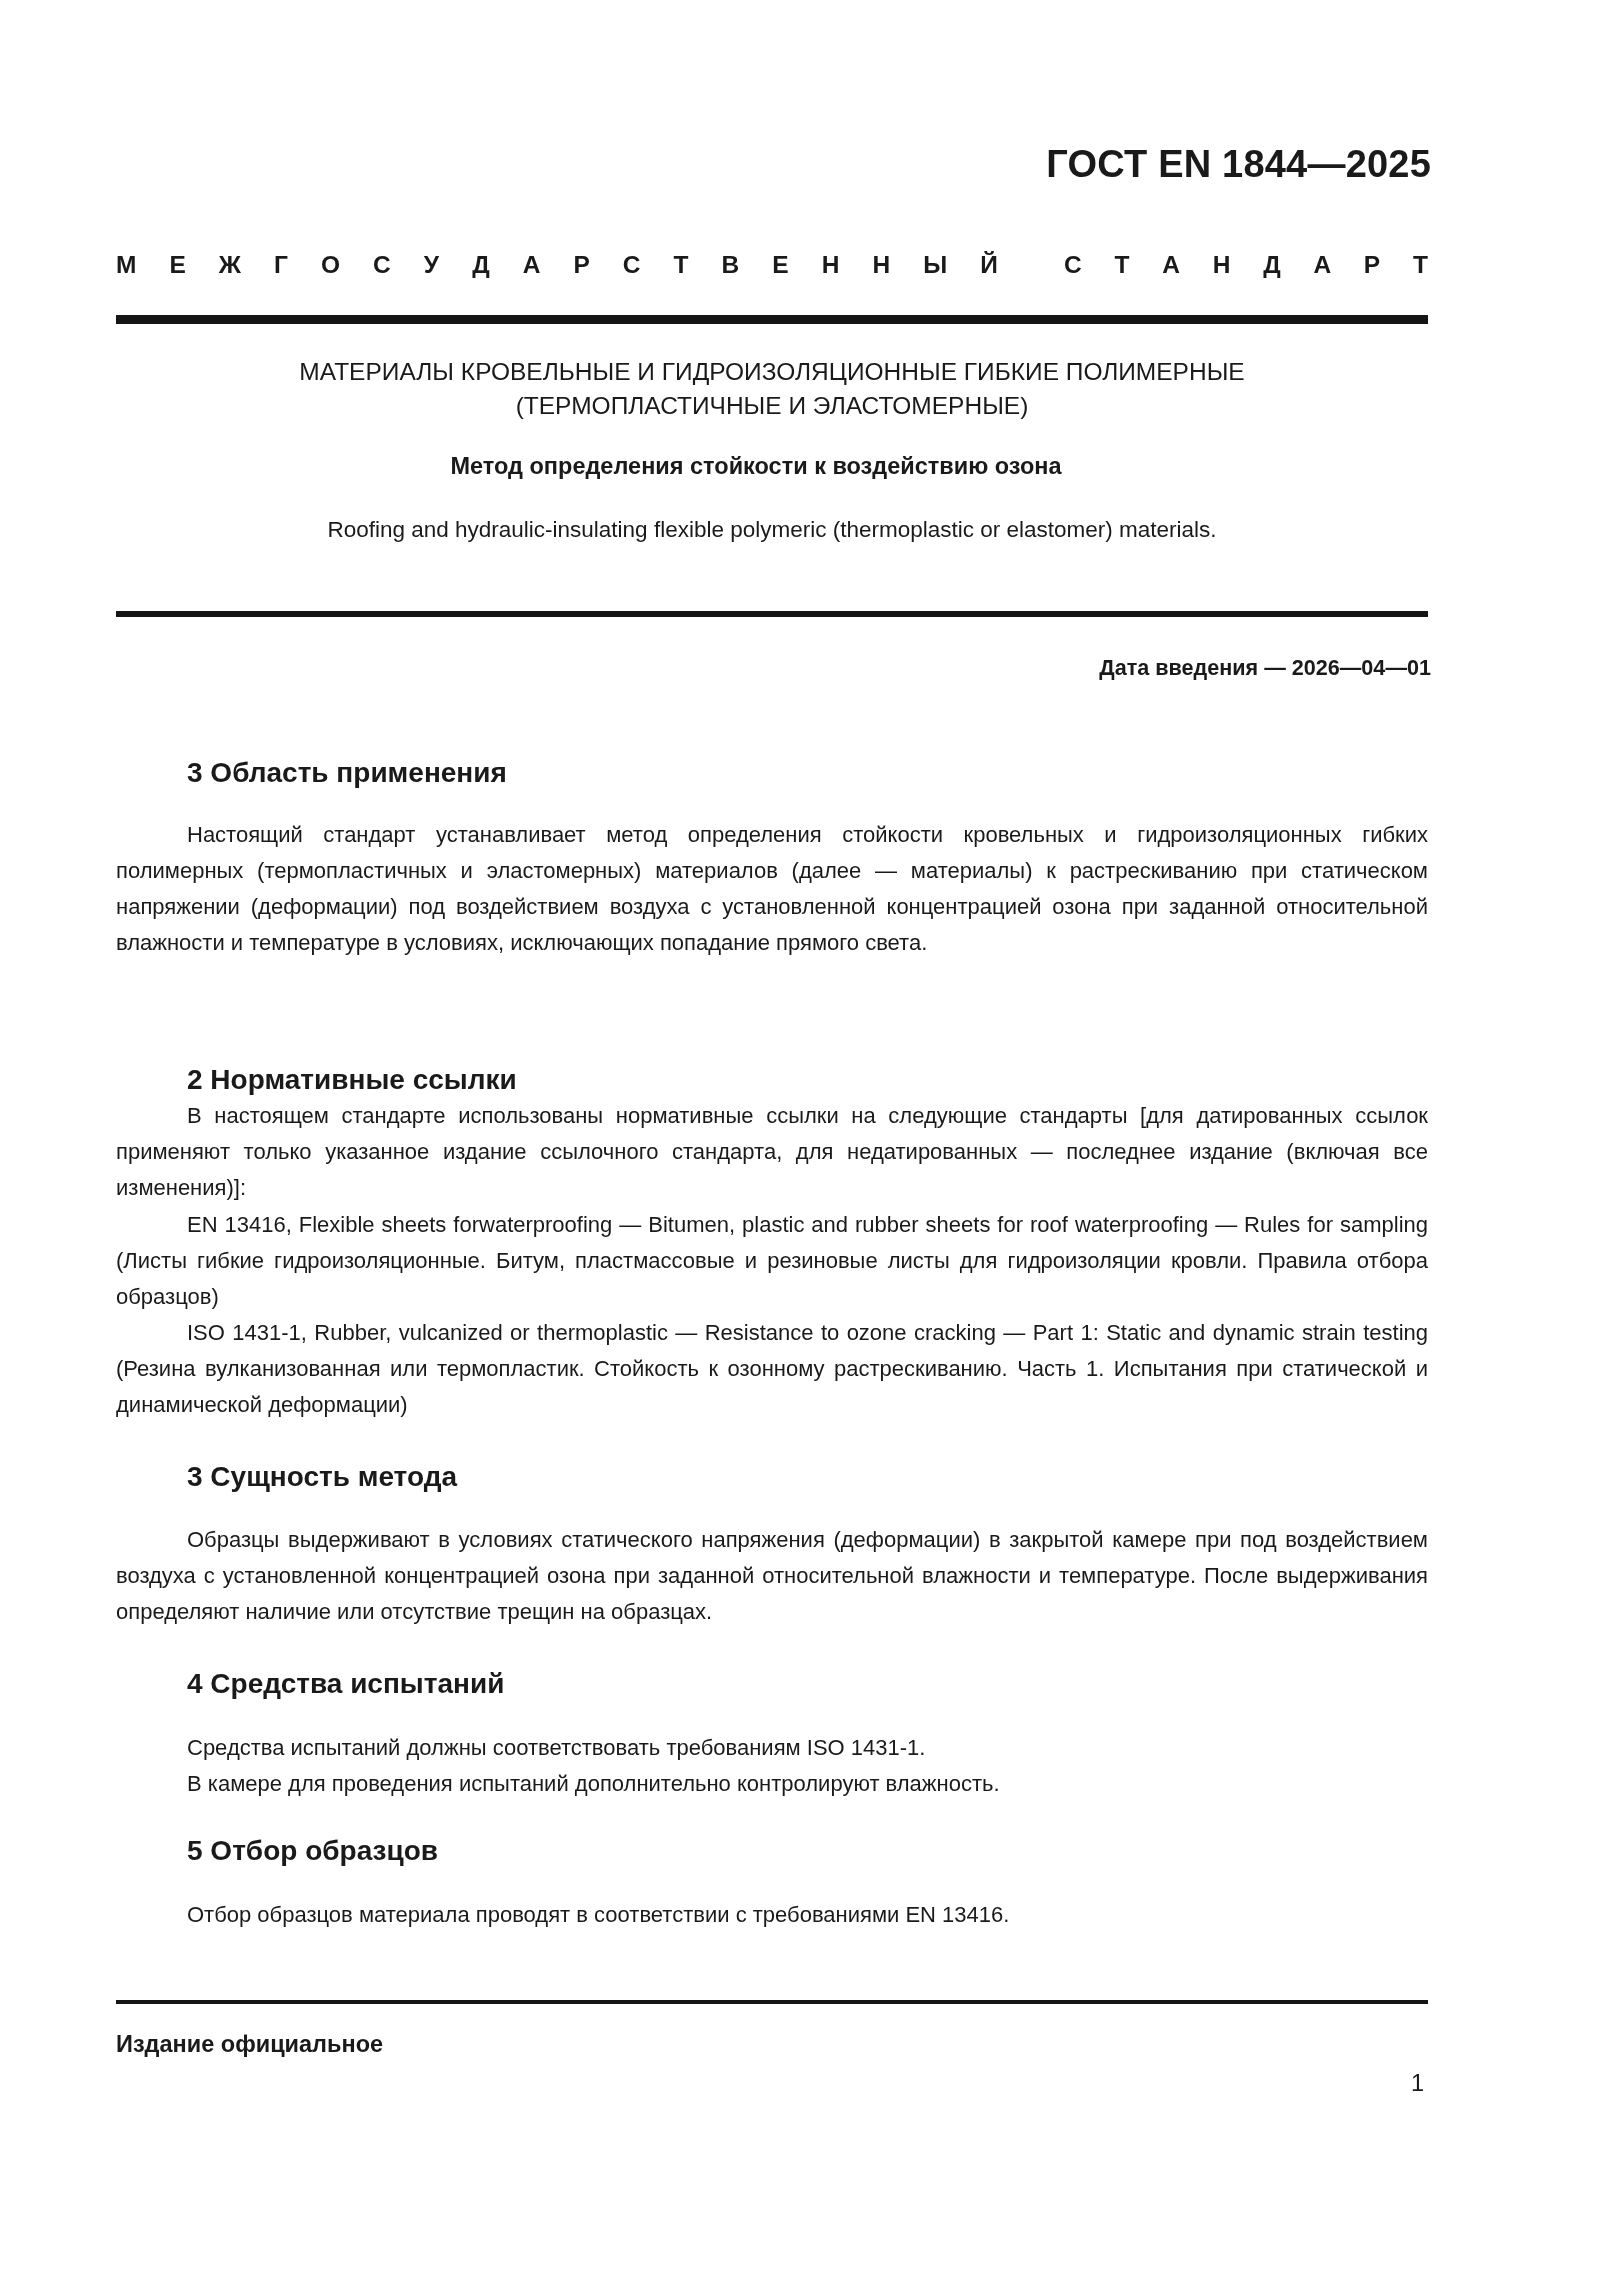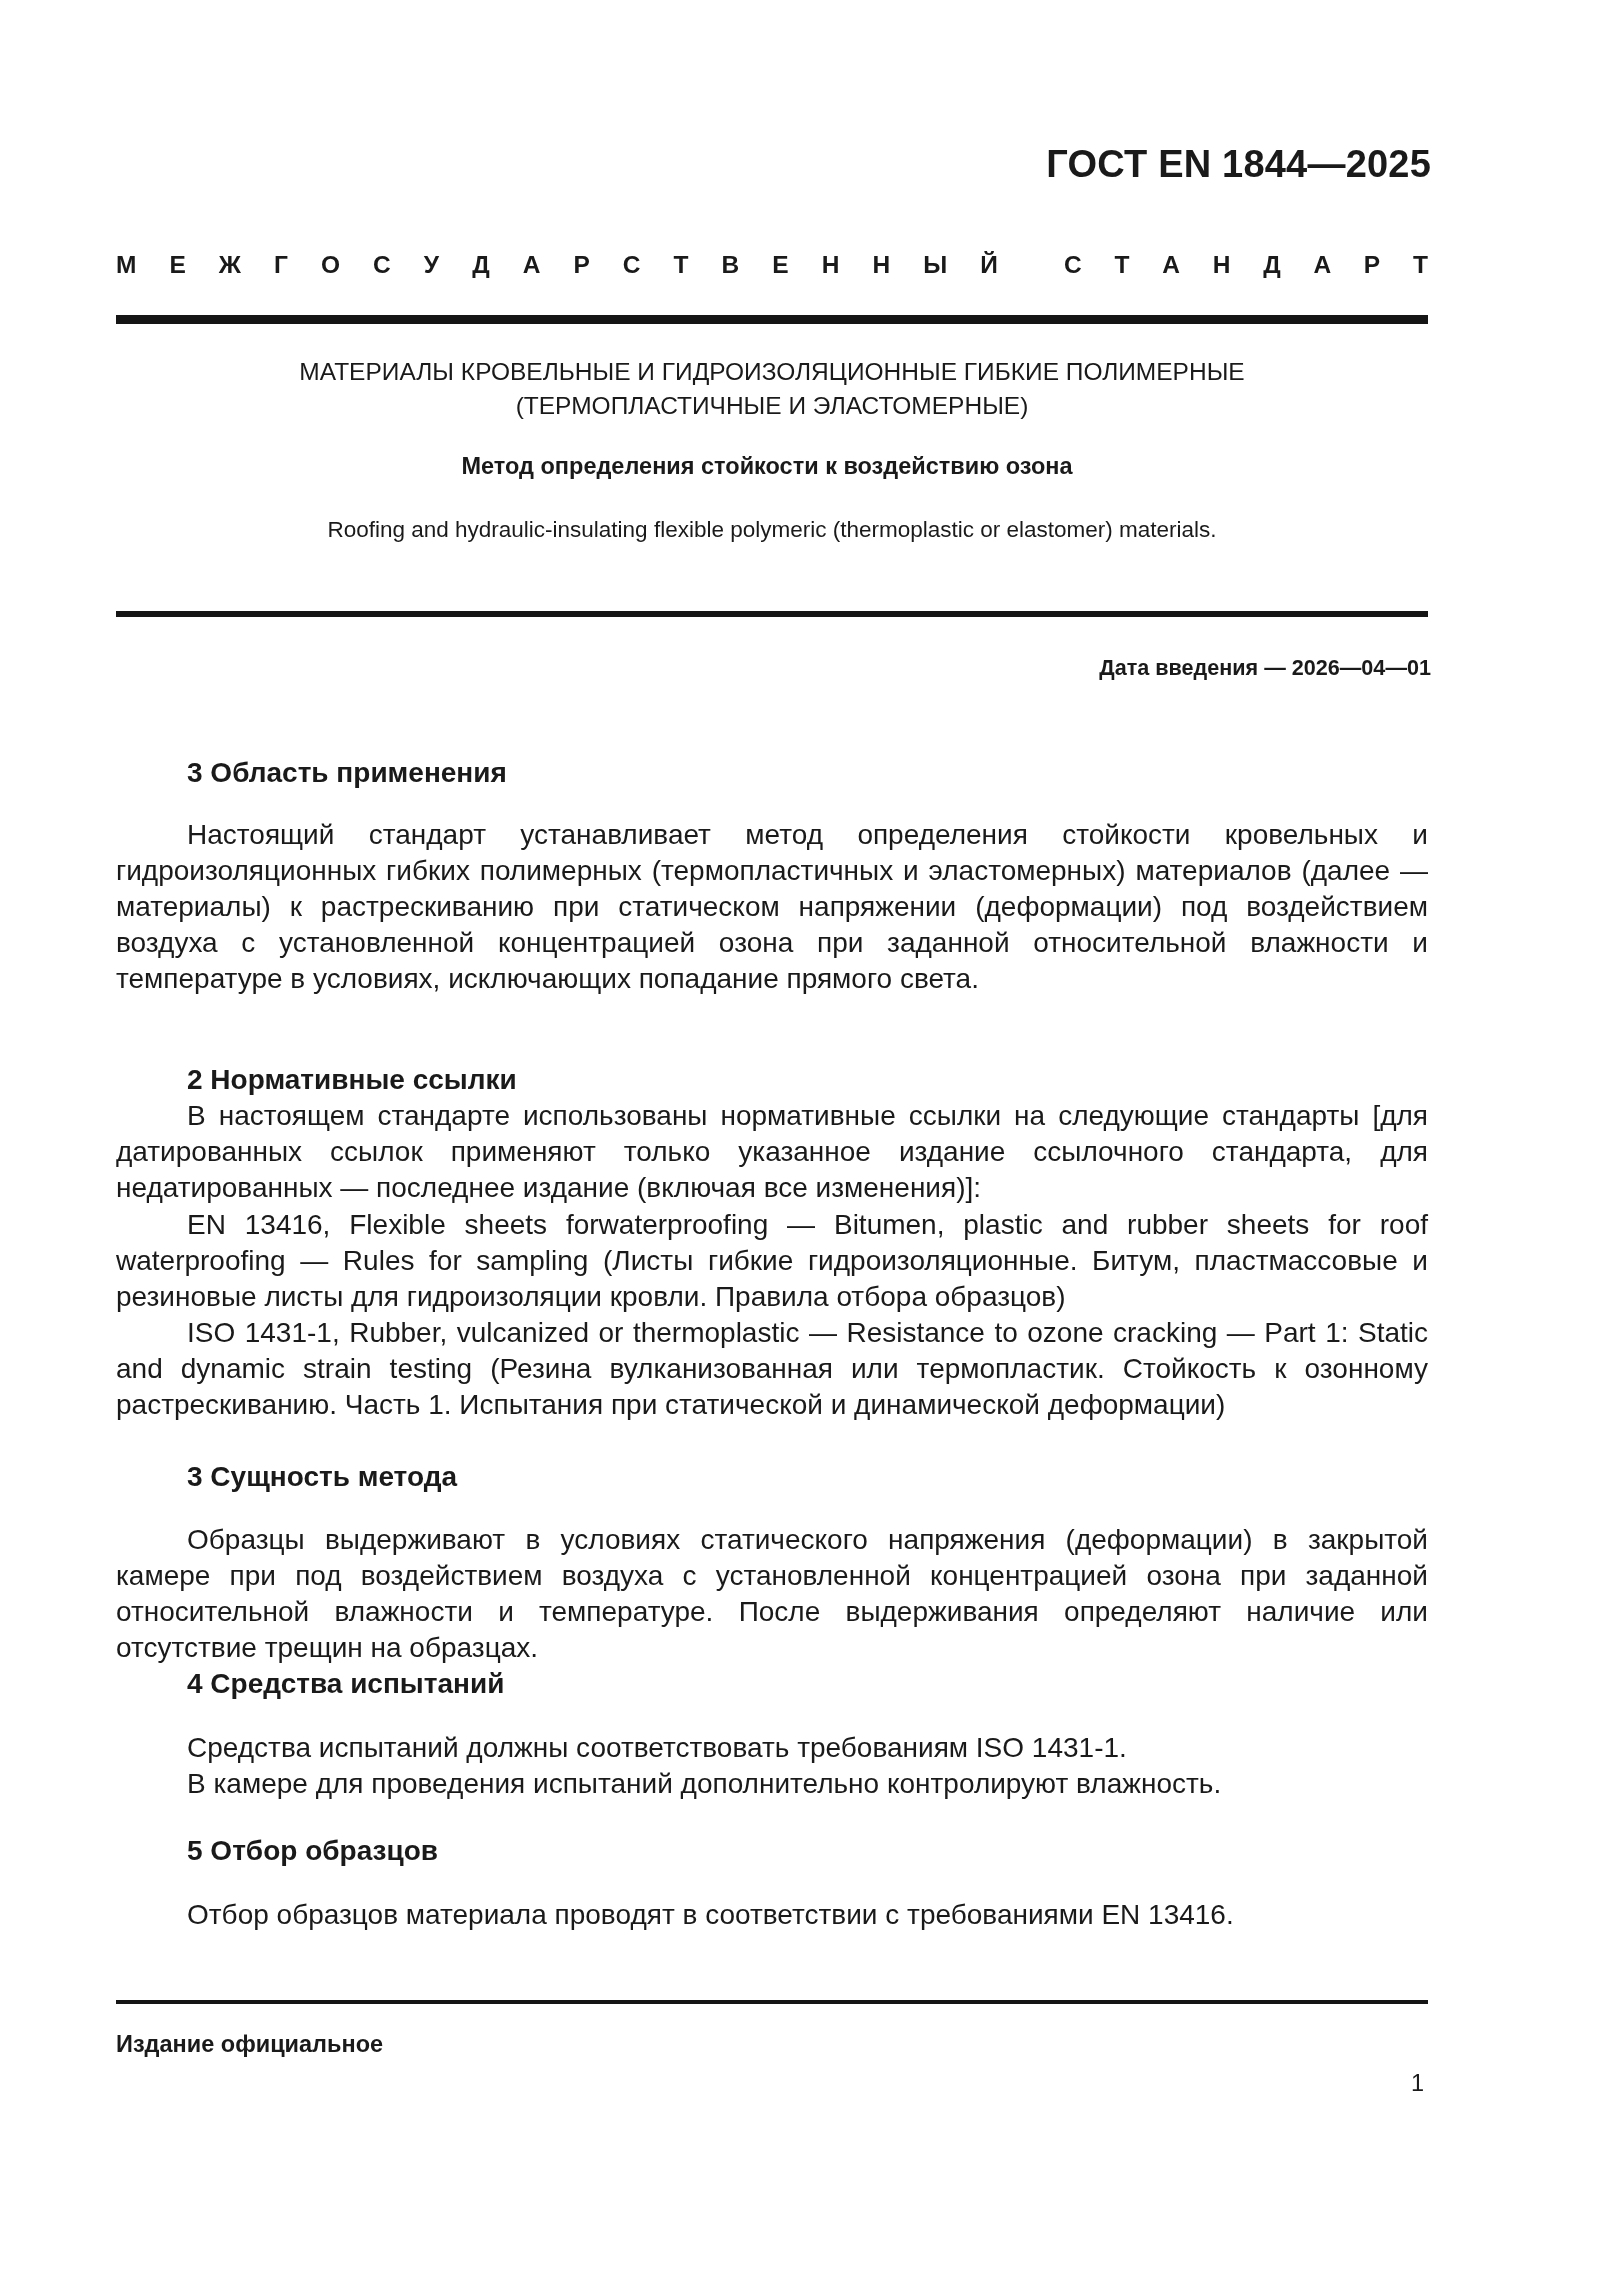--- a/index.html
+++ b/index.html
@@ -27,41 +27,41 @@
   .interstate .w2 { width: 364px; }
   .rule { left: 116px; width: 1312px; background: #151515; }
   .rule-top { top: 315px; height: 8.8px; }
   .rule-mid { top: 611px; height: 5.9px; }
   .rule-bottom { top: 2000px; height: 3.9px; }
   .title-main {
     left: 116px; width: 1312px; top: 355px;
     text-align: center; font-size: 24.5px; font-weight: normal; line-height: 34px;
   }
   .title-sub {
-    left: 111px; width: 1312px; top: 453px;
+    left: 100px; width: 1312px; top: 453px;
     text-align: center; font-size: 23.5px; font-weight: bold;
   }
   .title-en {
     left: 116px; width: 1312px; top: 514px;
     text-align: center; font-size: 22.5px; line-height: 31px;
   }
   .intro-date {
     right: 190px; top: 655px;
     font-size: 21.6px; font-weight: bold; white-space: nowrap;
   }
   .content {
     left: 116px; width: 1312px; top: 0;
   }
   .section-heading {
     position: absolute; left: 71px;
     font-size: 28px; font-weight: bold; white-space: nowrap;
   }
   .para {
     position: absolute; left: 0; width: 1312px;
-    font-size: 28px; line-height: 36px;
+    font-size: 22px; line-height: 36px;
     text-align: justify;
   }
   .para.indent { text-indent: 71px; }
   .para.noindent-left { left: 71px; width: 1242px; }
   .official {
     left: 116px; top: 2031px;
     font-size: 23.5px; font-weight: bold;
   }
   .page-num {
     left: 1411px; top: 2070px;

